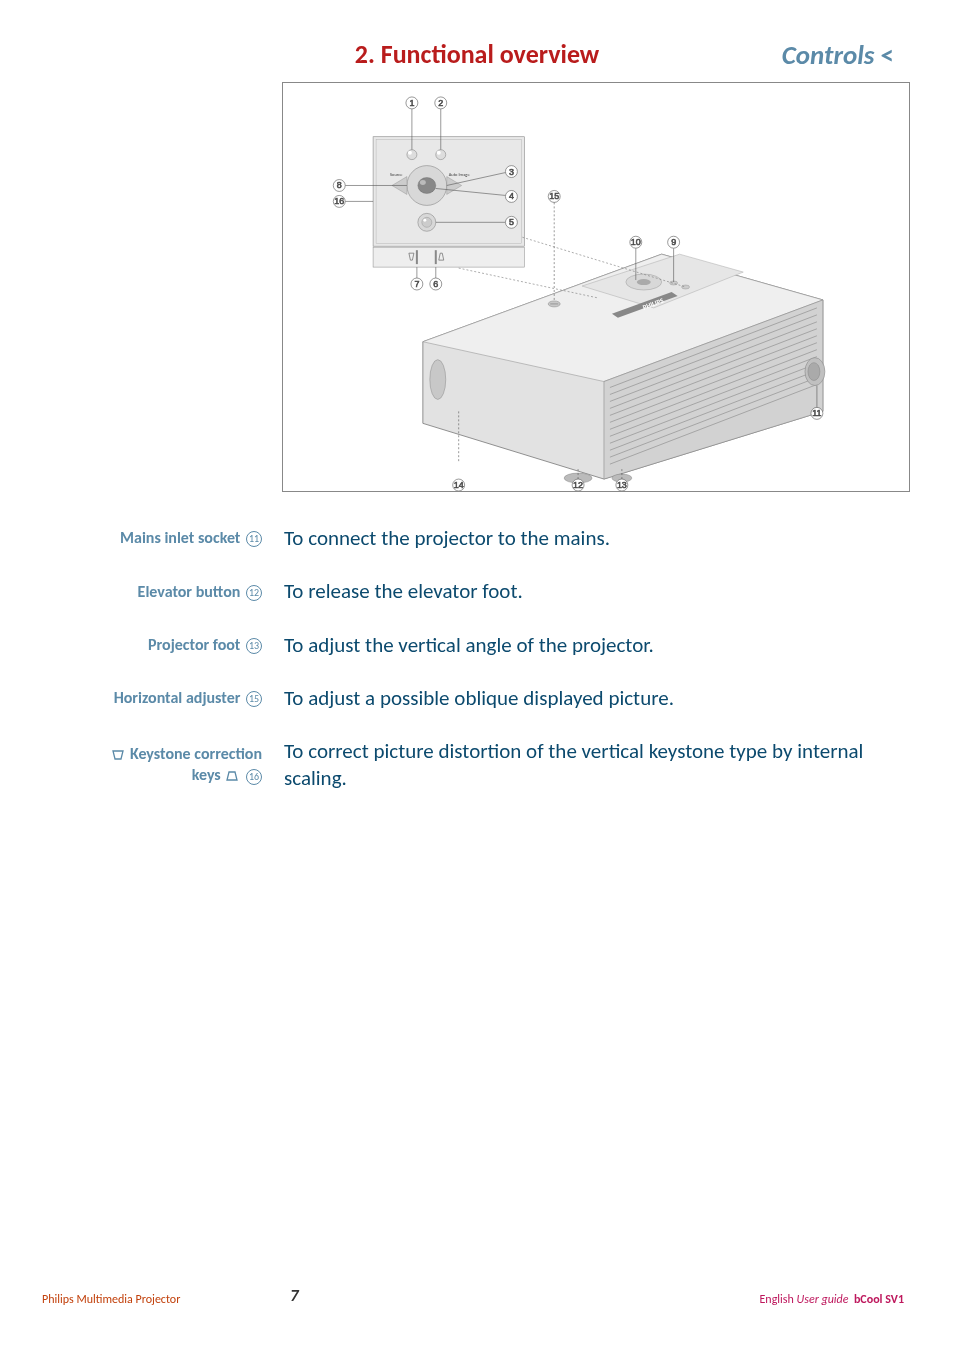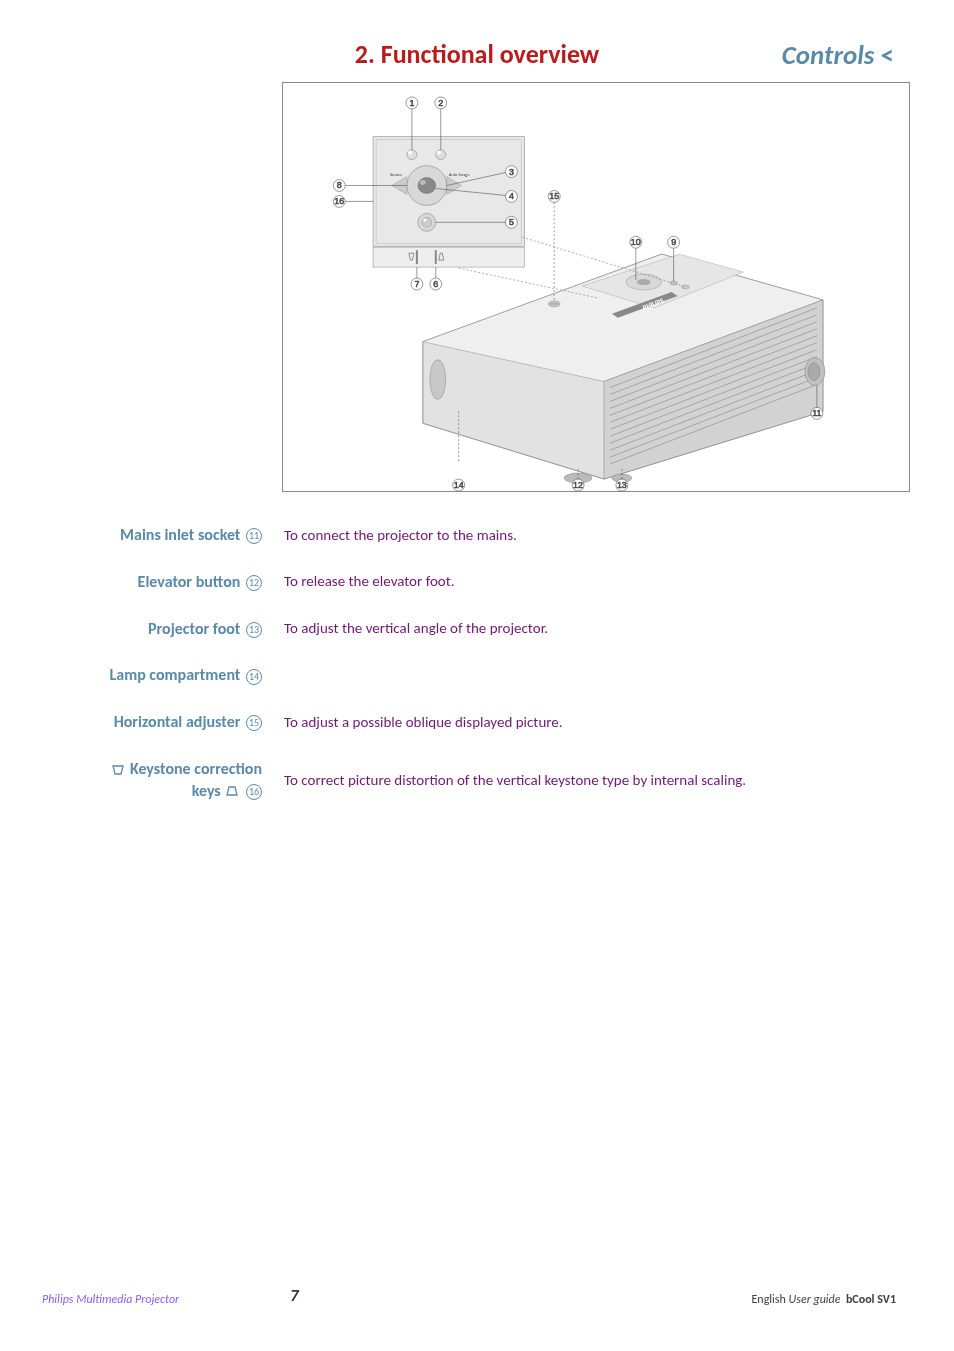--- a/index.html
+++ b/index.html
@@ -89,51 +89,50 @@
       font-weight: normal;
       margin-left: 2px;
     }
     .label-col .trap {
       display: inline-block;
       vertical-align: middle;
       margin: 0 2px;
     }
     .desc-col {
       flex: 1;
-      font-size: 15px;
-      color: #701a75;
+      font-size: 21px;
+      color: #0c4a6e;
       font-weight: 300;
       padding-left: 14px;
       line-height: 1.3;
     }
     .footer {
       position: absolute;
       bottom: 45px;
       left: 42px;
       right: 42px;
       font-size: 12px;
     }
     .footer-left {
-      font-style: italic;
-      color: #8b5cf6;
+      color: #c2410c;
     }
     .footer-center {
       position: absolute;
       left: 248px;
       bottom: 0;
       font-weight: bold;
       font-style: italic;
       font-size: 17px;
       color: #333;
     }
     .footer-right {
       position: absolute;
-      right: 16px;
+      right: 8px;
       bottom: 0;
-      color: #404040;
+      color: #be185d;
     }
     .footer-right .eng { font-style: normal; }
     .footer-right .ug { font-style: italic; }
     .footer-right .model { font-weight: bold; }
   </style>
 </head>
 <body>
 
 <div class="header">
   <span class="header-title">2. Functional overview</span>
@@ -319,27 +318,20 @@
   </div>
 
   <div class="row">
     <div class="label-col">
       <span>Projector foot</span>
       <span class="circ">13</span>
     </div>
     <div class="desc-col">To adjust the vertical angle of the projector.</div>
   </div>
 
-  <div class="row">
-    <div class="label-col">
-      <span>Lamp compartment</span>
-      <span class="circ">14</span>
-    </div>
-    <div class="desc-col"></div>
-  </div>
 
   <div class="row">
     <div class="label-col">
       <span>Horizontal adjuster</span>
       <span class="circ">15</span>
     </div>
     <div class="desc-col">To adjust a possible oblique displayed picture.</div>
   </div>
 
   <div class="row">

